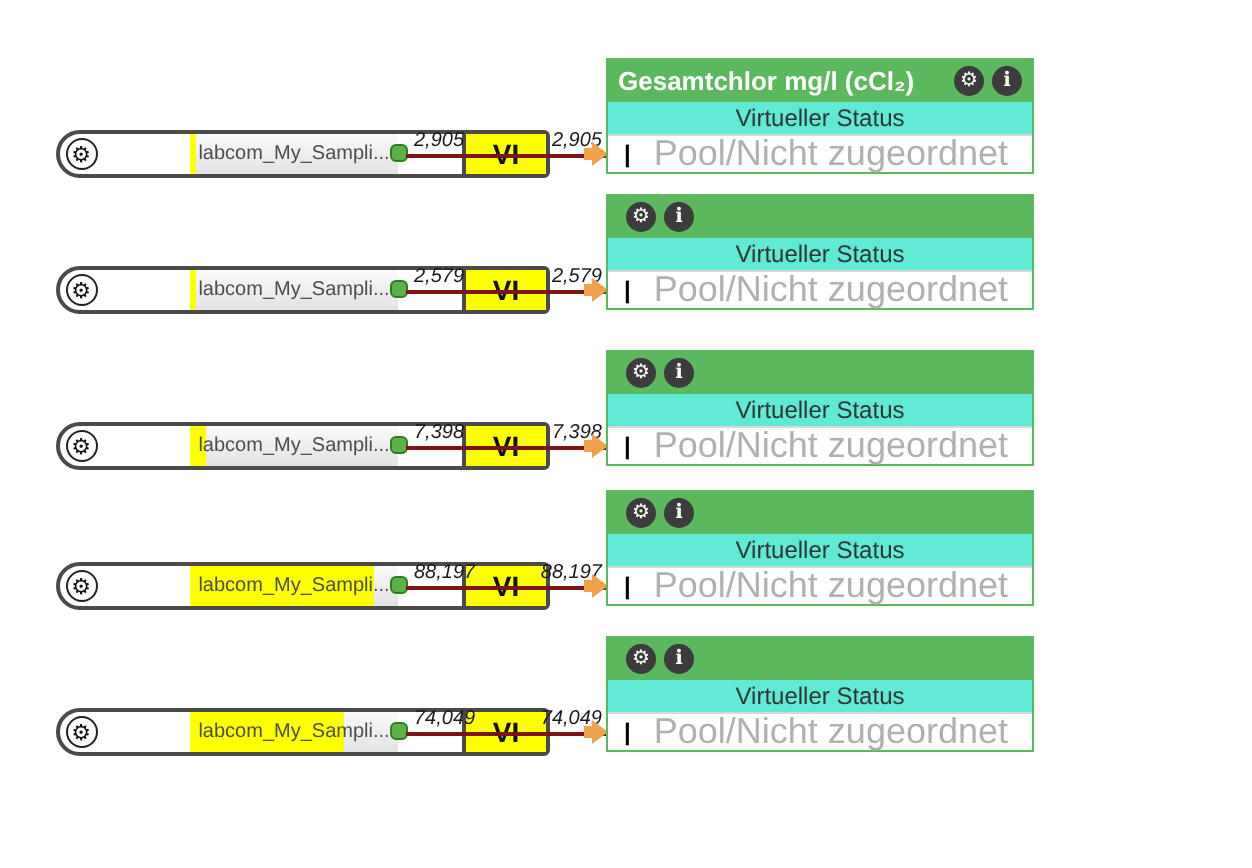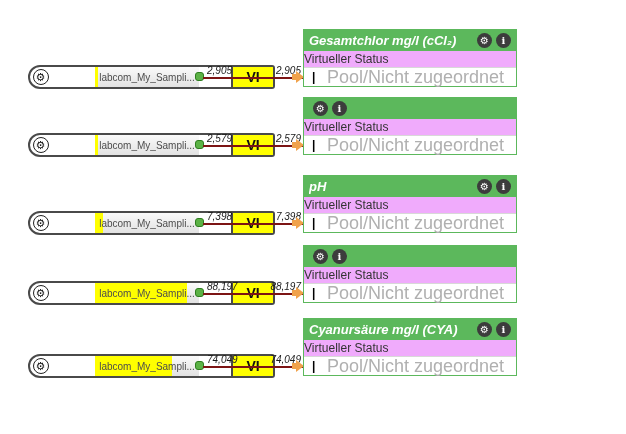--- a/index.html
+++ b/index.html
@@ -64,31 +64,31 @@
   
   .card{
     position:absolute;left:303px;top:-48px;width:214px;box-sizing:border-box;
     border:1px solid #5cb85c;background:#fff;
   }
   .card-header{
     background:#5cb85c;color:#fff;height:21px;box-sizing:border-box;
     padding:2px 5px;display:flex;align-items:center;
   }
   .card-title{
-    flex:1;font-size:13px;font-weight:bold;white-space:nowrap;overflow:hidden;font-style:italic;
+    flex:1;font-size:13px;font-weight:bold;white-space:nowrap;overflow:hidden;
   }
   .hdr-btn{
     width:15px;height:15px;border-radius:50%;background:#3c3c3c;color:#fff;
     display:flex;align-items:center;justify-content:center;margin-left:4px;flex:0 0 auto;
   }
   .hdr-btn .gear-glyph{font-size:10px;color:#fff;}
   .info-glyph{font-family:"DejaVu Serif",serif;font-size:10px;font-weight:bold;line-height:1;}
   .status-row{
-    background:#f0abfc;border-bottom:1px solid #d8d8d8;height:17px;box-sizing:border-box;
-    font-size:12px;color:#333;line-height:16px;
+    background:#5eead4;border-bottom:1px solid #d8d8d8;height:17px;box-sizing:border-box;
+    text-align:center;font-size:12px;color:#333;line-height:16px;
   }
   .value-row{position:relative;height:18px;background:#fff;}
   .value-cursor{
     position:absolute;left:8px;top:50%;transform:translateY(-50%);
     font-size:12px;font-weight:bold;color:#000;line-height:1;
   }
   .value-text{
     position:absolute;left:0;right:12px;top:50%;transform:translateY(-50%);
     text-align:right;font-size:18px;color:#b0b0b0;white-space:nowrap;
   }
@@ -192,21 +192,20 @@
   <div class="wire">
     <span class="wire-val l">7,398</span>
     <span class="wire-val r">7,398</span>
   </div>
   <div class="in-port">
       <span class="stem"></span>
       <span class="head"></span>
     </div>
   <div class="card">
     <div class="card-header">
-      <span class="card-title">pH</span>
       <span class="hdr-btn">
           <span class="gear-glyph">⚙</span>
         </span>
       <span class="hdr-btn">
           <span class="info-glyph">i</span>
         </span>
     </div>
     <div class="status-row">Virtueller Status</div>
     <div class="value-row">
       <span class="value-cursor">|</span>
@@ -271,21 +270,20 @@
   <div class="wire">
     <span class="wire-val l">74,049</span>
     <span class="wire-val r">74,049</span>
   </div>
   <div class="in-port">
       <span class="stem"></span>
       <span class="head"></span>
     </div>
   <div class="card">
     <div class="card-header">
-      <span class="card-title">Cyanursäure mg/l (CYA)</span>
       <span class="hdr-btn">
           <span class="gear-glyph">⚙</span>
         </span>
       <span class="hdr-btn">
           <span class="info-glyph">i</span>
         </span>
     </div>
     <div class="status-row">Virtueller Status</div>
     <div class="value-row">
       <span class="value-cursor">|</span>

